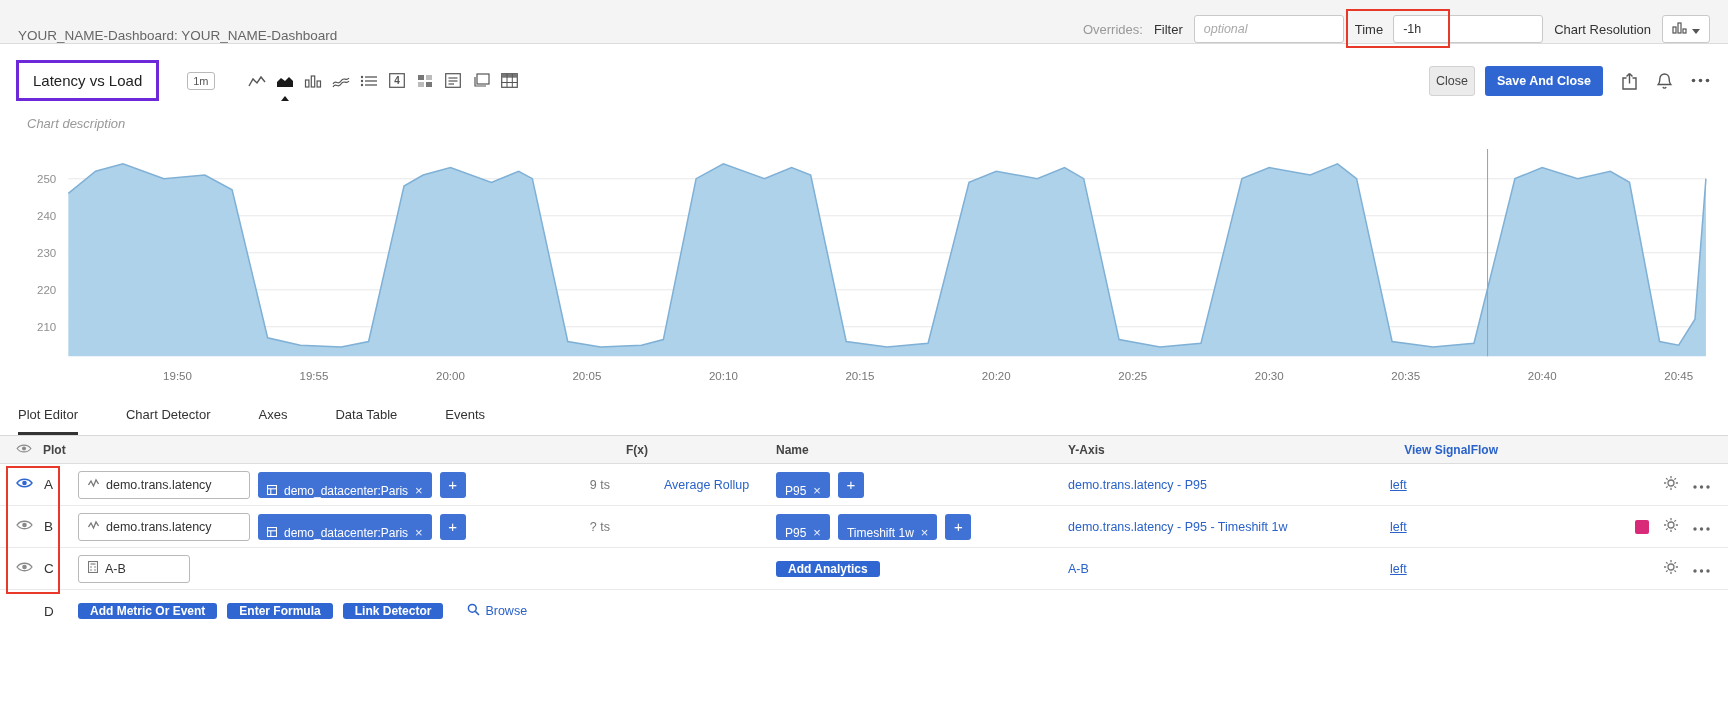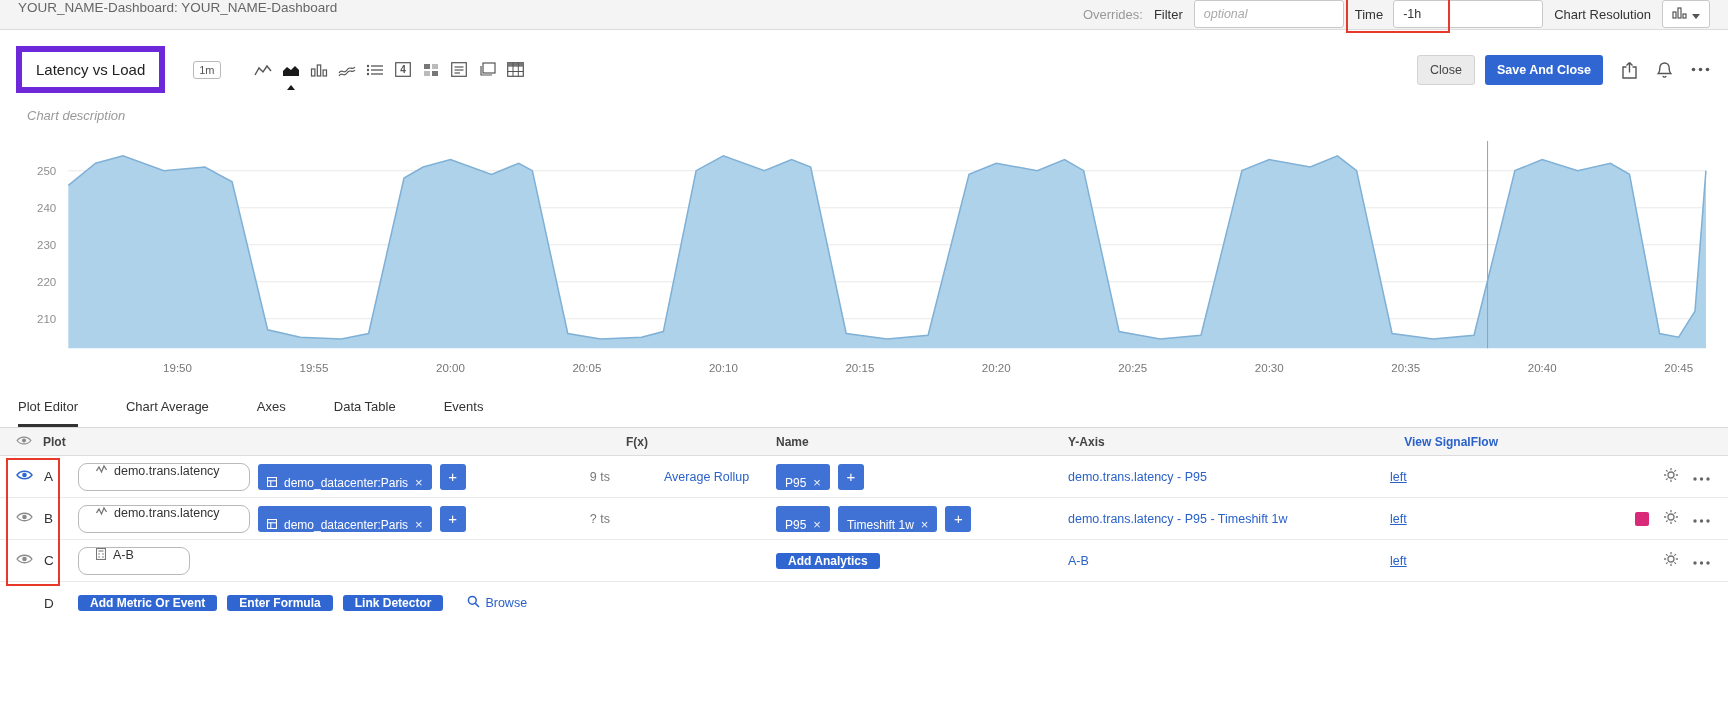--- a/index.html
+++ b/index.html
@@ -1,39 +1,39 @@
 <!DOCTYPE html>
 <html><head>
 <meta charset="utf-8">
 <style>
 *{box-sizing:border-box;margin:0;padding:0}
 html,body{width:1728px;height:703px}
 body{font-family:"Liberation Sans",sans-serif;background:#fff;color:#333;overflow:hidden;font-size:13px}
 
 
-.topbar{height:30px;background:#f4f4f4;border-bottom:1px solid #dcdcdc;display:flex;align-items:flex-start;justify-content:space-between;padding:0 18px}
+.topbar{height:44px;background:#f4f4f4;border-bottom:1px solid #dcdcdc;display:flex;align-items:flex-end;justify-content:space-between;padding:0 18px}
 .tb-title{color:#666;font-size:13.5px}
 .tb-right{display:flex;align-items:center;gap:11px}
 .muted{color:#999}
 .lbl{color:#333}
 .tb-input{height:28px;width:150px;border:1px solid #c9c9c9;border-radius:3px;background:#fff;padding:0 9px;font-size:12.5px;font-family:inherit;color:#333}
 .tb-input::placeholder{font-style:italic;color:#a9a9a9}
 .time-group{position:relative;display:flex;align-items:center;gap:10px}
 .time-redbox{position:absolute;left:-9px;top:-6px;width:104px;height:39px;border:2px solid #e8382a;pointer-events:none;z-index:5}
 .res-btn{height:28px;width:48px;border:1px solid #c9c9c9;border-radius:3px;background:#fff;display:flex;align-items:center;justify-content:center;gap:5px;cursor:pointer}
 
 
 .chart-header{display:flex;align-items:center;padding:16px 18px 0 16px}
-.title-box{border:6px solid #6d28d9;padding:9px 14px;font-size:15px;color:#222;cursor:text}
+.title-box{border:3px solid #6d28d9;padding:9px 14px;font-size:15px;color:#222;cursor:text}
 .res-badge{margin-left:28px;border:1px solid #b9b9b9;border-radius:3px;font-size:11px;color:#555;padding:2px 5px}
 .type-toolbar{display:flex;align-items:center;gap:3px;margin-left:30px}
 .type-btn{position:relative;width:25px;height:22px;display:flex;align-items:center;justify-content:center;cursor:pointer;background:none;border:none}
 .type-btn.selected::after{content:"";position:absolute;left:50%;bottom:-9px;transform:translateX(-50%);border:4px solid transparent;border-bottom:5px solid #1a1a1a}
 .hspacer{flex:1}
-.btn-gray{height:30px;padding:0 12px;background:#ebebeb;border:1px solid #d2d2d2;border-radius:3px;color:#444;font-size:12.5px;font-family:inherit;cursor:pointer}
+.btn-gray{height:30px;padding:0 6px;background:#ebebeb;border:1px solid #d2d2d2;border-radius:3px;color:#444;font-size:12.5px;font-family:inherit;cursor:pointer}
 .btn-blue{height:30px;padding:0 12px;background:#2f66d2;border:none;border-radius:3px;color:#fff;font-size:12.5px;font-weight:bold;font-family:inherit;cursor:pointer;margin-left:10px}
 .icon-btn{background:none;border:none;cursor:pointer;display:flex;align-items:center;margin-left:18px}
 .chart-desc{padding:15px 0 0 27px;font-style:italic;color:#999;font-size:13px;cursor:text}
 
 
 .chart-wrap{padding:8px 14px 0 12px}
 .chart-wrap svg{display:block;width:100%;height:auto}
 
 
 .tabs{display:flex;gap:48px;padding:0 18px;border-bottom:1px solid #d9d9d9;margin-top:2px}
@@ -41,21 +41,21 @@
 .tab.active{border-bottom-color:#333}
 
 
 .ptable{position:relative}
 .phead,.prow{display:grid;grid-template-columns:62px 484px 64px 150px 292px 322px 108px 1fr;align-items:center;padding:0 16px}
 .phead{height:28px;background:#f5f5f5;border-bottom:1px solid #ddd;font-size:12px;color:#444;font-weight:bold}
 .prow{height:42px;border-bottom:1px solid #eaeaea;font-size:12.5px}
 .plotcell{display:flex;align-items:center;gap:11px}
 .letter{font-size:13.5px;color:#333}
 .sigcell{display:flex;align-items:center;gap:8px}
-.sig-input{height:28px;display:flex;align-items:flex-start;gap:7px;border:1px solid #b9b9b9;border-radius:9px;background:#fff;padding:0 17px;min-width:172px;color:#333;cursor:text}
+.sig-input{height:28px;display:flex;align-items:center;gap:7px;border:1px solid #b9b9b9;border-radius:3px;background:#fff;padding:0 9px;min-width:172px;color:#333;cursor:text}
 .sig-input.small{min-width:112px}
 .chip{height:26px;display:inline-flex;align-items:flex-end;gap:7px;background:#4071d4;color:#fff;border-radius:3px;padding:0 9px;font-size:12px;cursor:pointer;white-space:nowrap}
 .chip .x{opacity:.9;font-size:13px;cursor:pointer}
 .plus{width:26px;height:26px;background:#4071d4;color:#fff;border:none;border-radius:3px;font-size:15px;line-height:1;cursor:pointer}
 .tscell{text-align:right;padding-right:16px;color:#777}
 .rollup{padding-left:38px}
 .link{color:#2a62c9;text-decoration:none;cursor:pointer}
 .yaxiscell .link{text-decoration:underline}
 .fxcell{display:flex;align-items:center;gap:8px}
 .actions{display:flex;align-items:center;justify-content:flex-end;gap:14px;padding-right:2px}
@@ -225,21 +225,21 @@
       <text x="1114.2" y="240" text-anchor="middle" font-size="11.5" fill="#777" font-family="Liberation Sans, sans-serif">20:25</text>
       <text x="1249.9" y="240" text-anchor="middle" font-size="11.5" fill="#777" font-family="Liberation Sans, sans-serif">20:30</text>
       <text x="1385.5" y="240" text-anchor="middle" font-size="11.5" fill="#777" font-family="Liberation Sans, sans-serif">20:35</text>
       <text x="1521.2" y="240" text-anchor="middle" font-size="11.5" fill="#777" font-family="Liberation Sans, sans-serif">20:40</text>
       <text x="1656.9" y="240" text-anchor="middle" font-size="11.5" fill="#777" font-family="Liberation Sans, sans-serif">20:45</text>
     </svg>
 </div>
 
 <div class="tabs">
   <div class="tab active">Plot Editor</div>
-  <div class="tab">Chart Average</div>
+  <div class="tab">Chart Detector</div>
   <div class="tab">Axes</div>
   <div class="tab">Data Table</div>
   <div class="tab">Events</div>
 </div>
 
 <div class="ptable">
   <div class="plot-redbox"></div>
 
   <div class="phead">
     <div class="plotcell">

